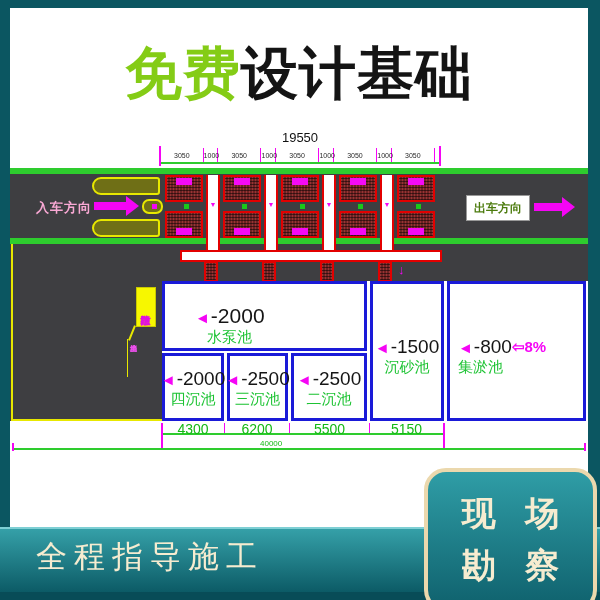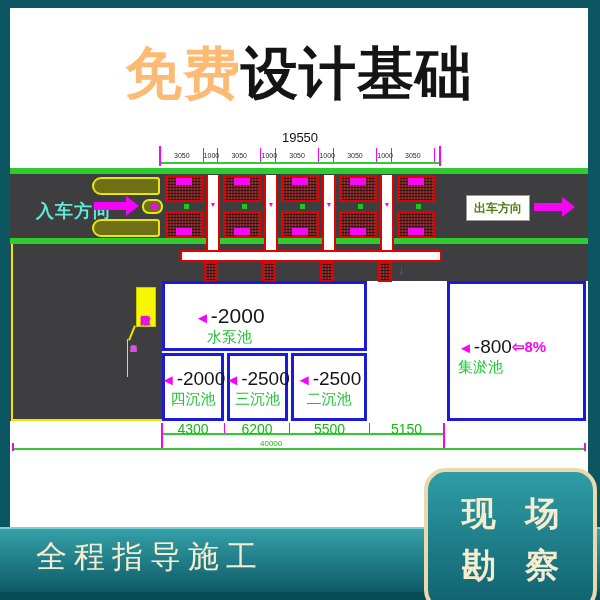--- a/index.html
+++ b/index.html
@@ -3,42 +3,42 @@
 <meta charset="utf-8">
 <style>
   * { margin:0; padding:0; box-sizing:border-box; font-family:"Liberation Sans", sans-serif; }
   body { width:600px; height:600px; }
   .page { position:relative; width:600px; height:600px; background:#0B5661; overflow:hidden; }
   .panel { position:absolute; left:10px; top:8px; width:578px; height:584px; background:#ffffff; }
 
   
   .title { position:absolute; left:10px; top:36px; width:578px; text-align:center;
            font-size:57px; font-weight:800; letter-spacing:1px; color:#141414; white-space:nowrap; }
-  .title .hl { color:#fdba74; }
+  .title .hl { color:#84cc16; }
 
   
   .dim-total { position:absolute; left:160px; top:130px; width:280px; text-align:center;
                font-size:13px; color:#111; }
   .dimrow { position:absolute; left:160px; top:148px; width:280px; height:16px; display:flex;
             border-bottom:2px solid #2ECC2E; }
   .dimrow .seg { border-right:1.5px solid #F505F5; font-size:7px; color:#2a2a2a; text-align:center;
                  line-height:16px; overflow:visible; white-space:nowrap; }
   .dimrow .seg:first-child { border-left:1.5px solid #F505F5; }
   .s30 { width:43.6px; } .s10 { width:14.3px; }
 
   
   .road { position:absolute; left:10px; top:168px; width:578px; height:76px; background:#3E3E41;
           border-top:6px solid #2ECC2E; border-bottom:6px solid #2ECC2E; }
   .apron-left { position:absolute; left:10px; top:244px; width:152px; height:177px; background:#3E3E41; }
   .apron-top  { position:absolute; left:162px; top:244px; width:426px; height:37px; background:#3E3E41; }
   .yline-v { position:absolute; left:11px; top:244px; width:2px; height:177px; background:#E8E800; }
   .yline-h { position:absolute; left:11px; top:419px; width:152px; height:2px; background:#E8E800; }
 
-  .entry-label { position:absolute; left:36px; top:199px; font-size:18px; font-weight:700;
-                 color:#5eead4; letter-spacing:1px; white-space:nowrap; }
+  .entry-label { position:absolute; left:36px; top:199px; font-size:13px; font-weight:700;
+                 color:#f9a8d4; letter-spacing:1px; white-space:nowrap; }
   .exit-box { position:absolute; left:466px; top:195px; width:64px; height:26px; background:#fff;
               border:1px solid #999; text-align:center; line-height:24px; font-size:12px;
               font-weight:700; color:#4d7c0f; white-space:nowrap; }
   .marrow { position:absolute; height:8px; background:#F505F5; }
   .marrow::after { content:""; position:absolute; right:-13px; top:-6px; border-left:13px solid #F505F5;
                    border-top:10px solid transparent; border-bottom:10px solid transparent; }
   .arr-entry { left:94px; top:202px; width:32px; }
   .arr-exit  { left:534px; top:203px; width:28px; }
 
   .isl { position:absolute; left:92px; width:68px; height:18px; background:#6F6F16;
@@ -225,20 +225,24 @@
   <div class="inlet">↓</div>
 
   <div class="ann-box">防撞墩</div>
   <div class="ann-leader"></div>
   <div class="ann-wall">挡土墙</div>
 
   <div class="tank t-pump">
     <div class="elev"><span class="tri">◄</span><span>-2000</span></div>
     <div class="tname">水泵池</div>
   </div>
+  <div class="tank t-sand">
+    <div class="elev"><span class="tri">◄</span><span>-1500</span></div>
+    <div class="tname">沉砂池</div>
+  </div>
   <div class="tank t-silt">
     <div class="silt-row">
       <div class="elev"><span class="tri">◄</span><span>-800</span></div>
       <div class="slope">⇦8%</div>
     </div>
     <div class="tname">集淤池</div>
   </div>
   <div class="tank t-four">
     <div class="elev"><span class="tri">◄</span><span>-2000</span></div>
     <div class="tname">四沉池</div>

